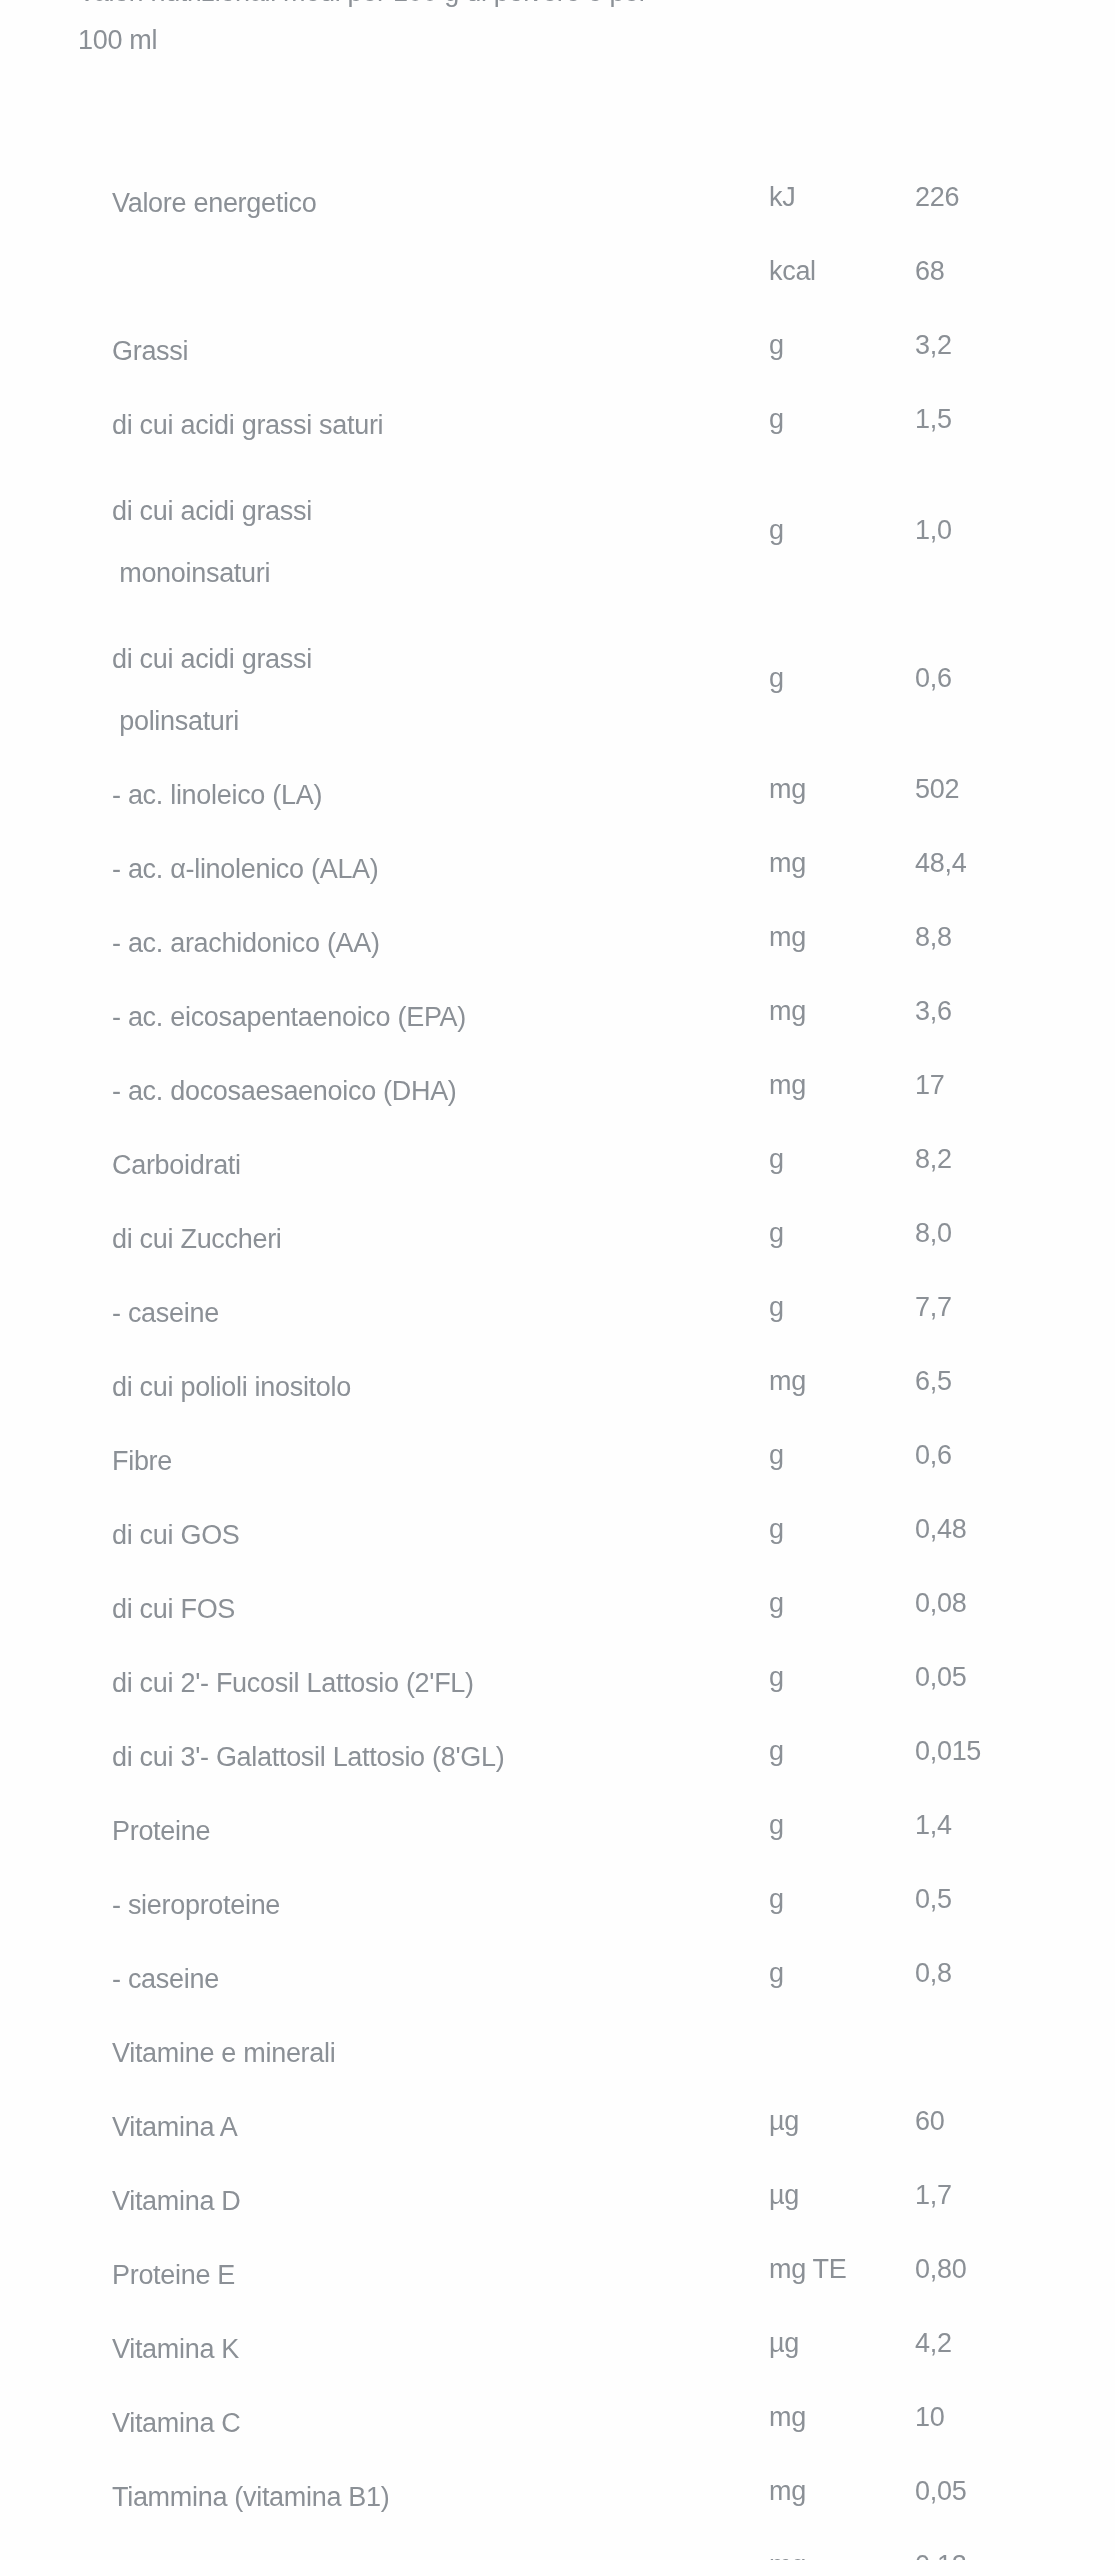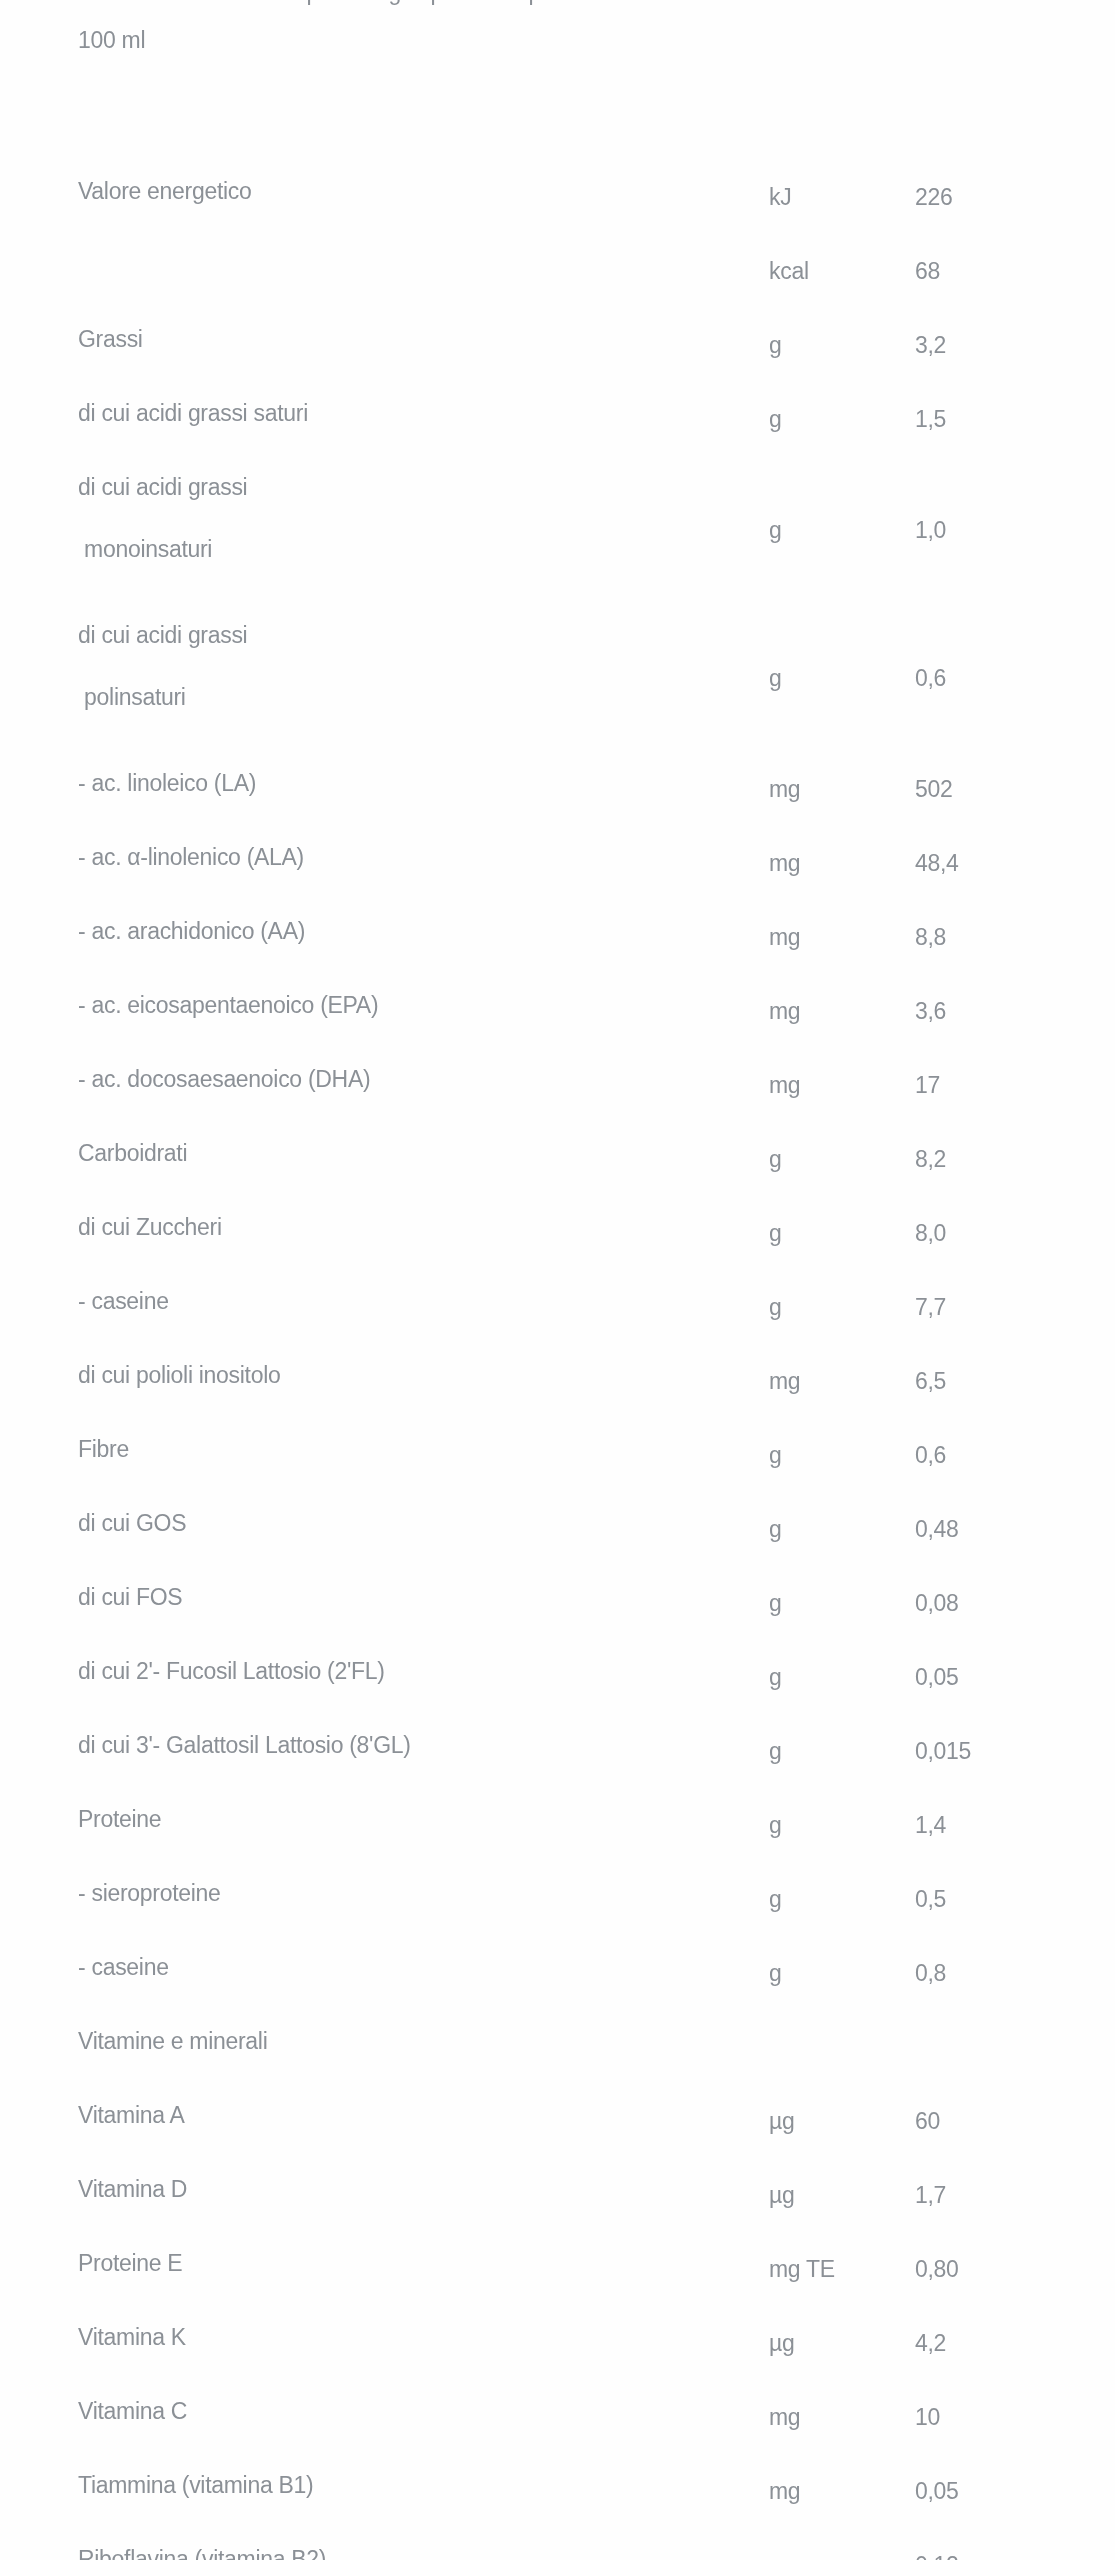--- a/index.html
+++ b/index.html
@@ -8,21 +8,21 @@
     background: #ffffff;
   }
   .page {
     position: relative;
     width: 1115px;
     height: 2560px;
     overflow: hidden;
     background: #fefefe;
     font-family: "Liberation Sans", "DejaVu Sans", sans-serif;
     color: #8b9096;
-    font-size: 23px;
+    font-size: 27px;
     letter-spacing: -0.3px;
     filter: blur(0.5px);
   }
   
   .clip-strip {
     height: 12px;
     overflow: hidden;
   }
   .clip-strip .clip-text {
     display: block;
@@ -40,21 +40,22 @@
   .gap {
     height: 92px;
   }
   .nutri-table {
     width: 100%;
   }
   .row {
     position: relative;
     min-height: 74px;
     display: flex;
-    align-items: flex-start;
+    align-items: flex-end;
+    padding-left: 34px;
   }
   .row.tall {
     min-height: 148px;
   }
   .row .label {
     padding-left: 78px;
     line-height: 62px;
     white-space: pre-wrap;
   }
   .row .unit {

